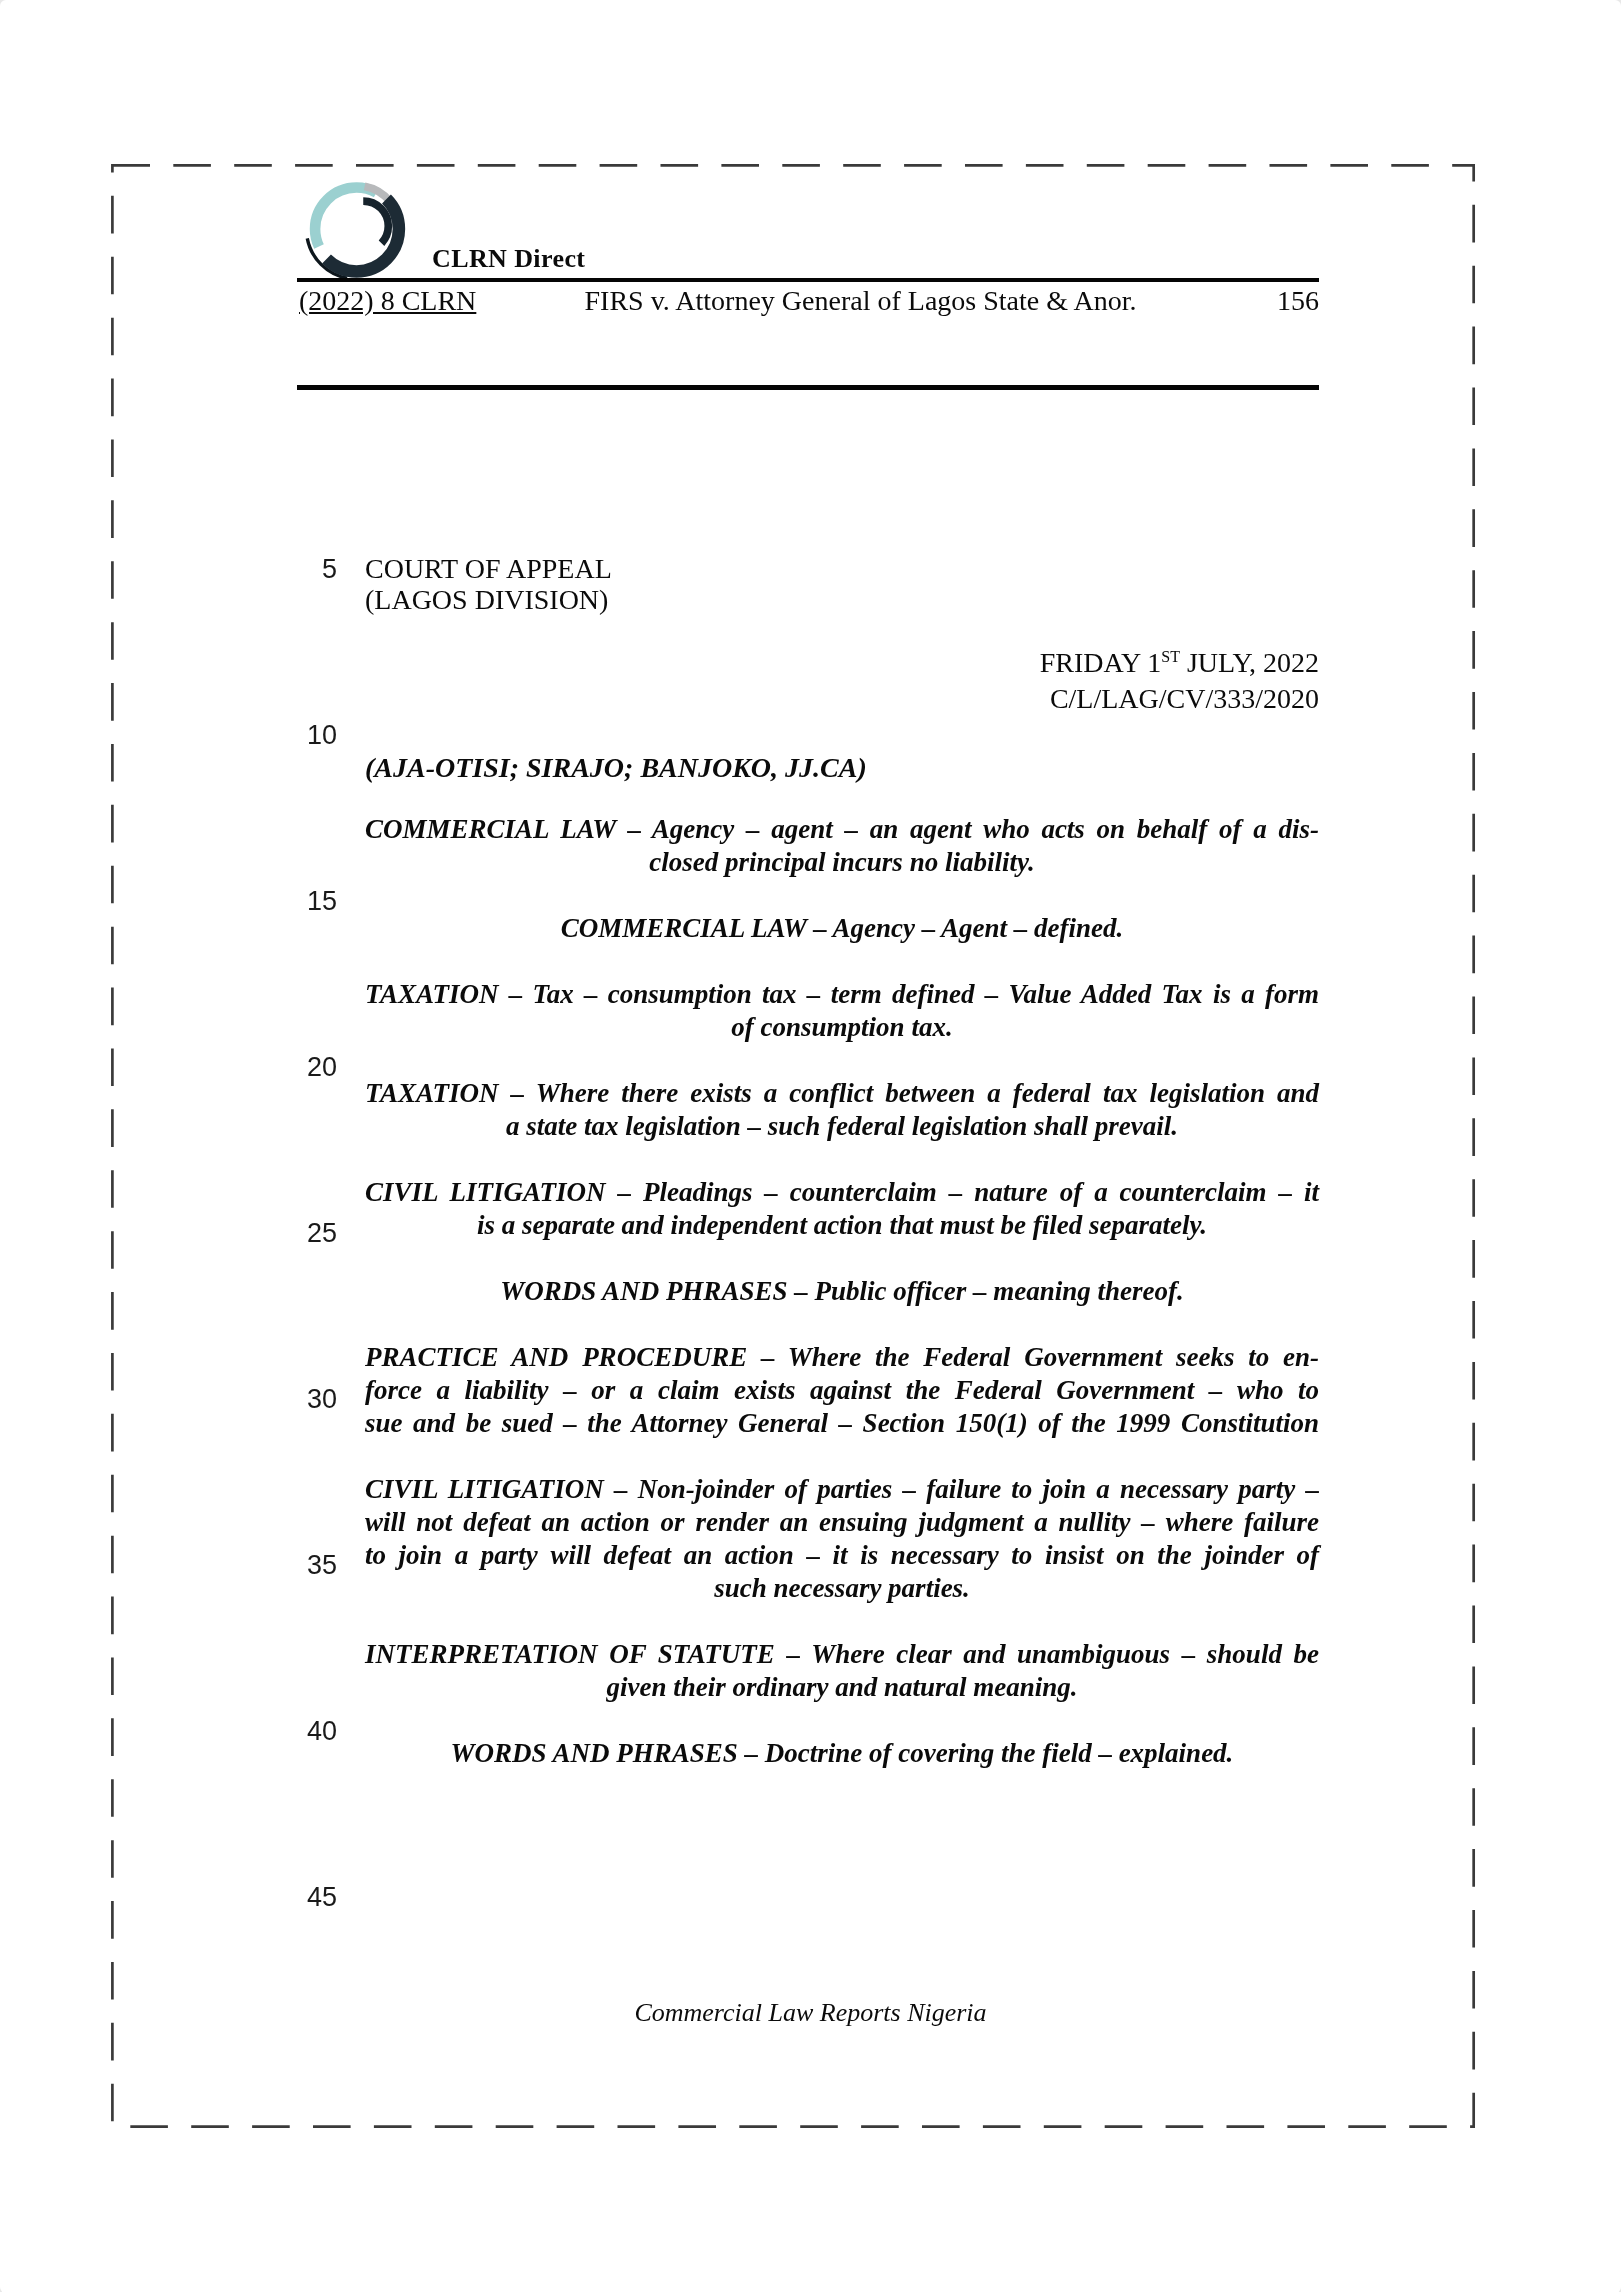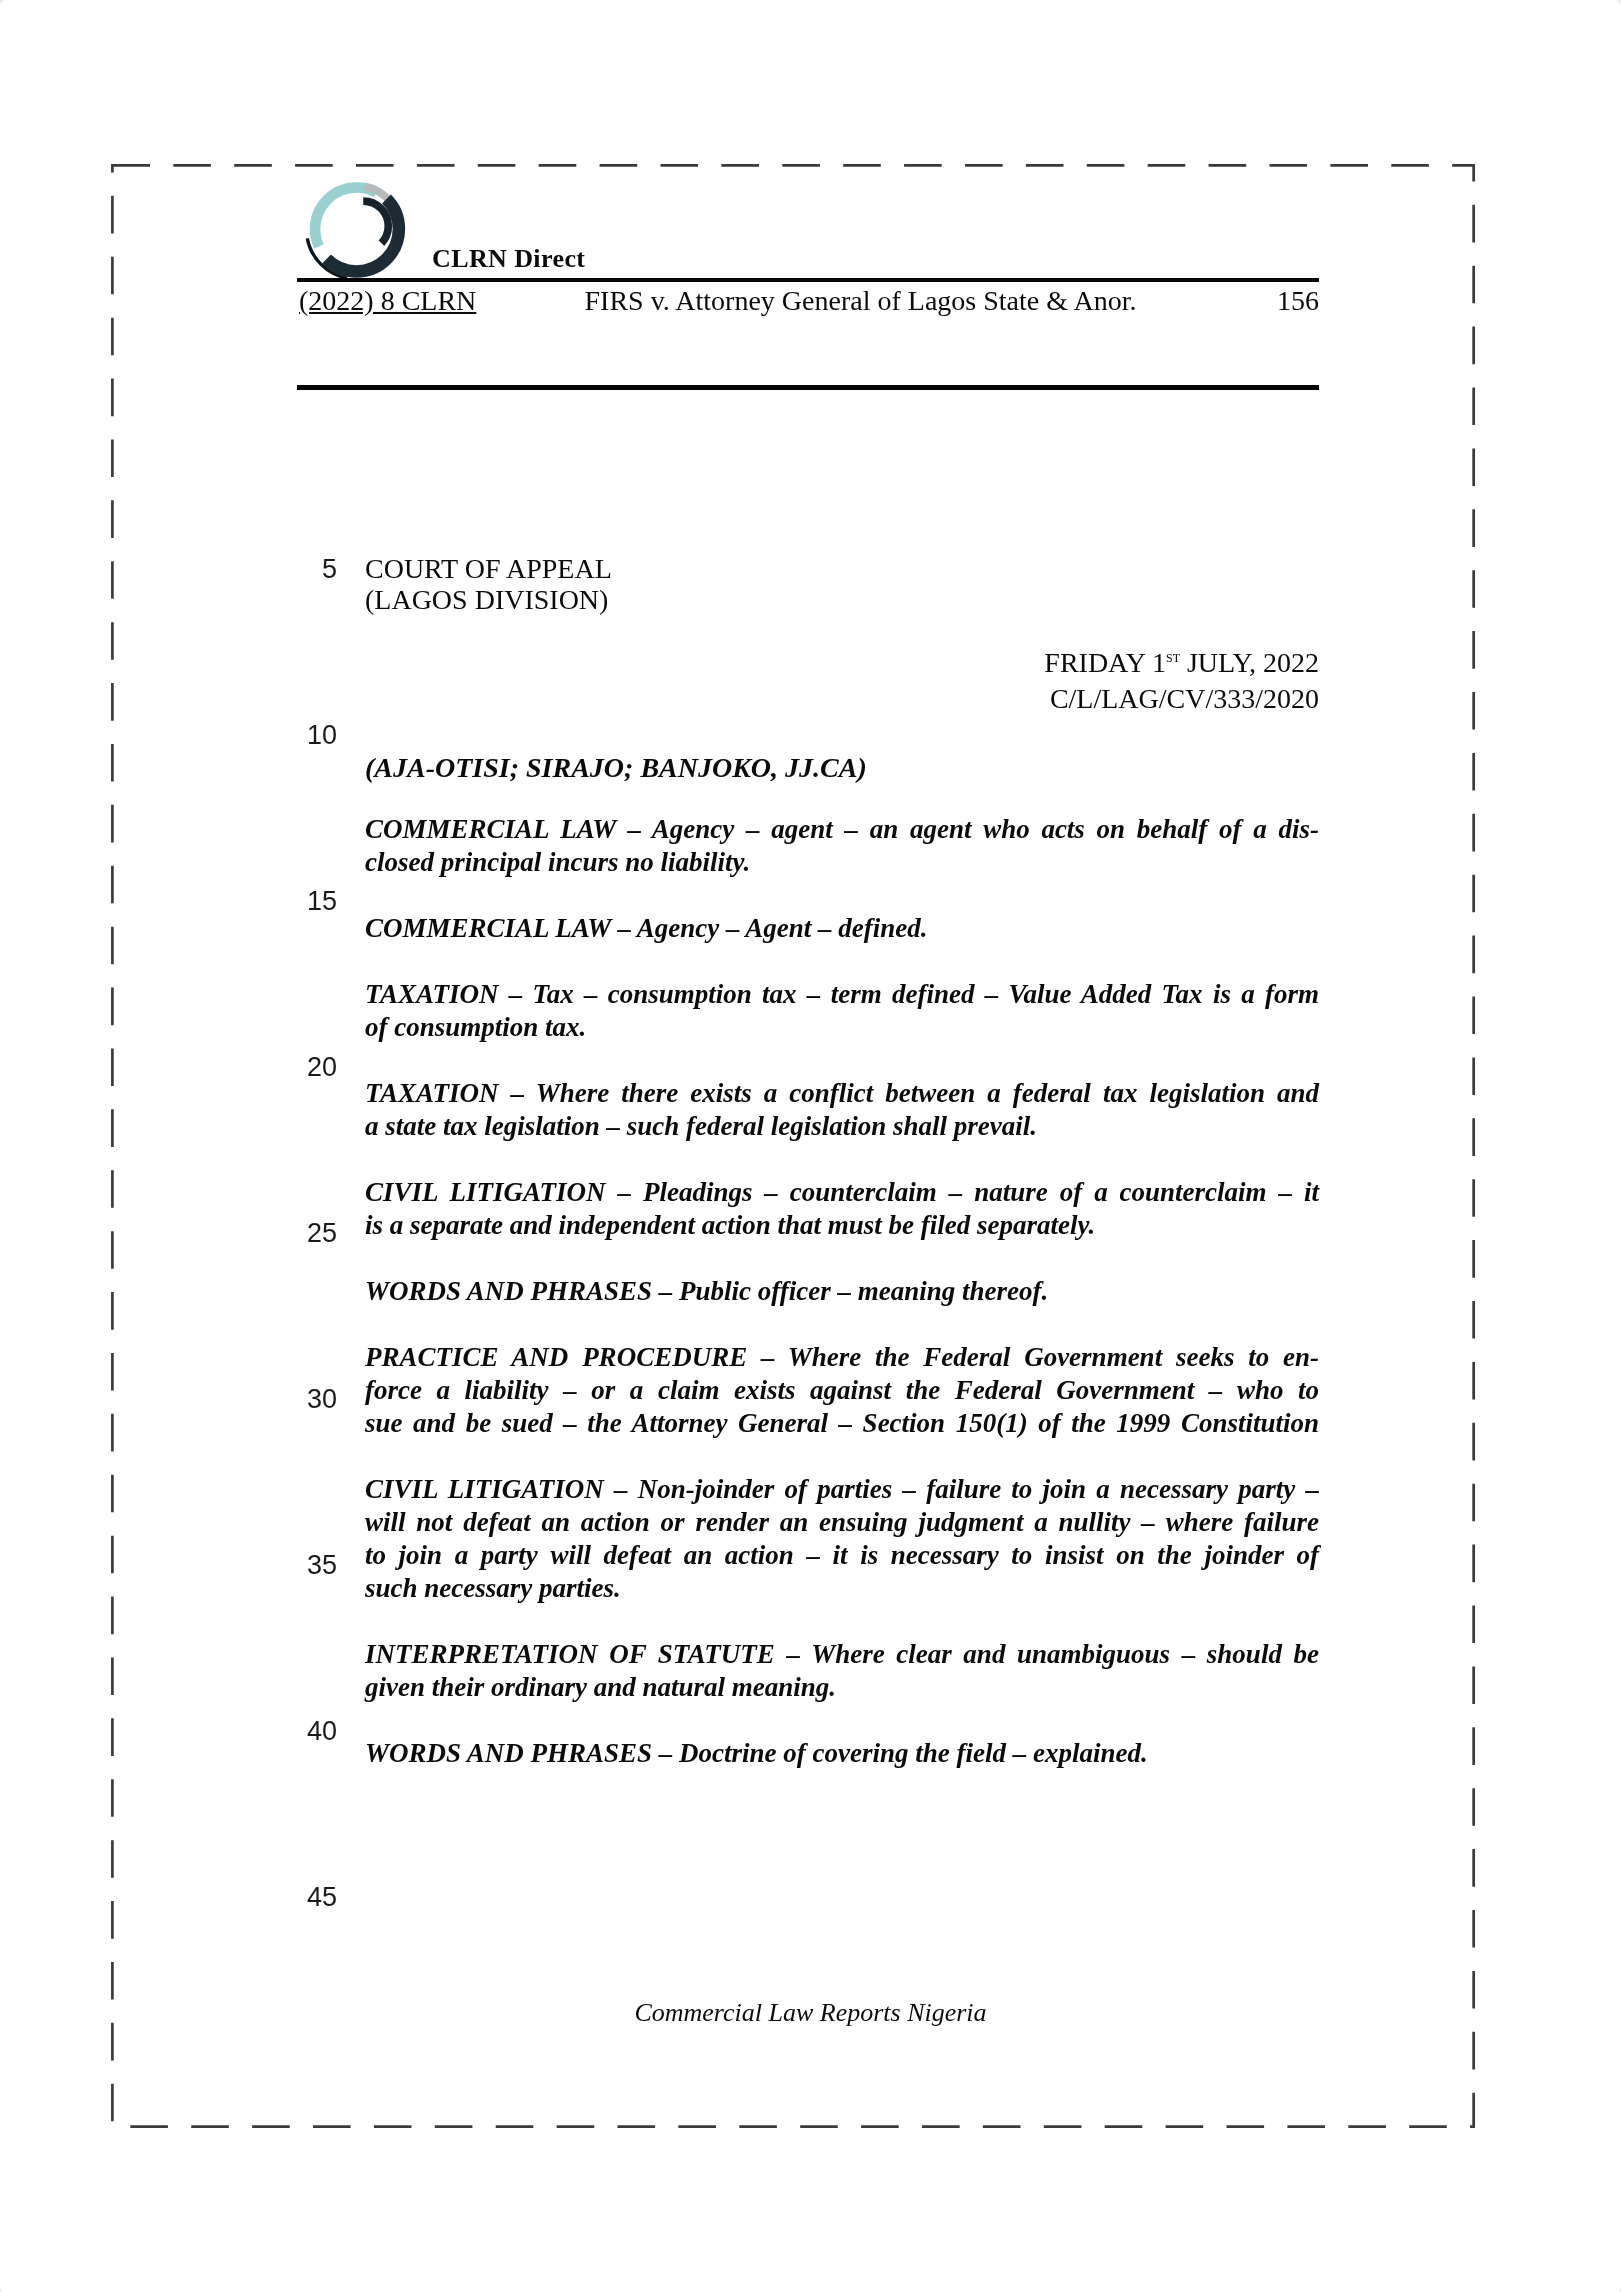--- a/index.html
+++ b/index.html
@@ -14,25 +14,25 @@
   .rule1{top:278px;height:3.6px;}
   .rule2{top:385px;height:4.5px;}
   .hrow{top:285px;font:400 28px/32px "Liberation Serif", serif;}
   .citation{left:299px;text-decoration:underline;}
   .runtitle{left:376px;width:969px;text-align:center;}
   .pageno{left:1075px;width:244px;text-align:right;}
   
   .title{left:365px;top:421px;width:954px;font:700 29.6px/33px "Liberation Serif", serif;}
   .courtblock{left:365px;top:553px;width:954px;font:400 28px/31px "Liberation Serif", serif;}
   .dateblock{left:365px;top:645px;width:954px;text-align:right;font:400 28px/36px "Liberation Serif", serif;}
-  .dateblock sup{font-size:12px;vertical-align:super;line-height:0;}
+  .dateblock sup{font-size:16px;vertical-align:super;line-height:0;}
   .judges{left:365px;top:751px;width:954px;font:italic 700 28px/33px "Liberation Serif", serif;}
   
   .cw{left:365px;top:813px;width:954px;}
-  .cline{font:italic 600 27px/33px "Liberation Serif", serif;white-space:normal;}
+  .cline{font:italic 600 27px/33px "Liberation Serif", serif;white-space:normal;text-align:center;}
   .just{text-align:justify;text-align-last:justify;}
   .gap{margin-top:33px;}
   .tline{white-space:normal;}
   
   .nums{left:251px;top:555px;width:86px;text-align:right;}
   .num{height:166px;font:400 27px/29px "Liberation Sans", sans-serif;color:#1a1a1a;}
   
   .footer{left:0;top:1997px;width:1621px;text-align:center;
           font:italic 400 26px/32px "Liberation Serif", serif;}
 </style>

